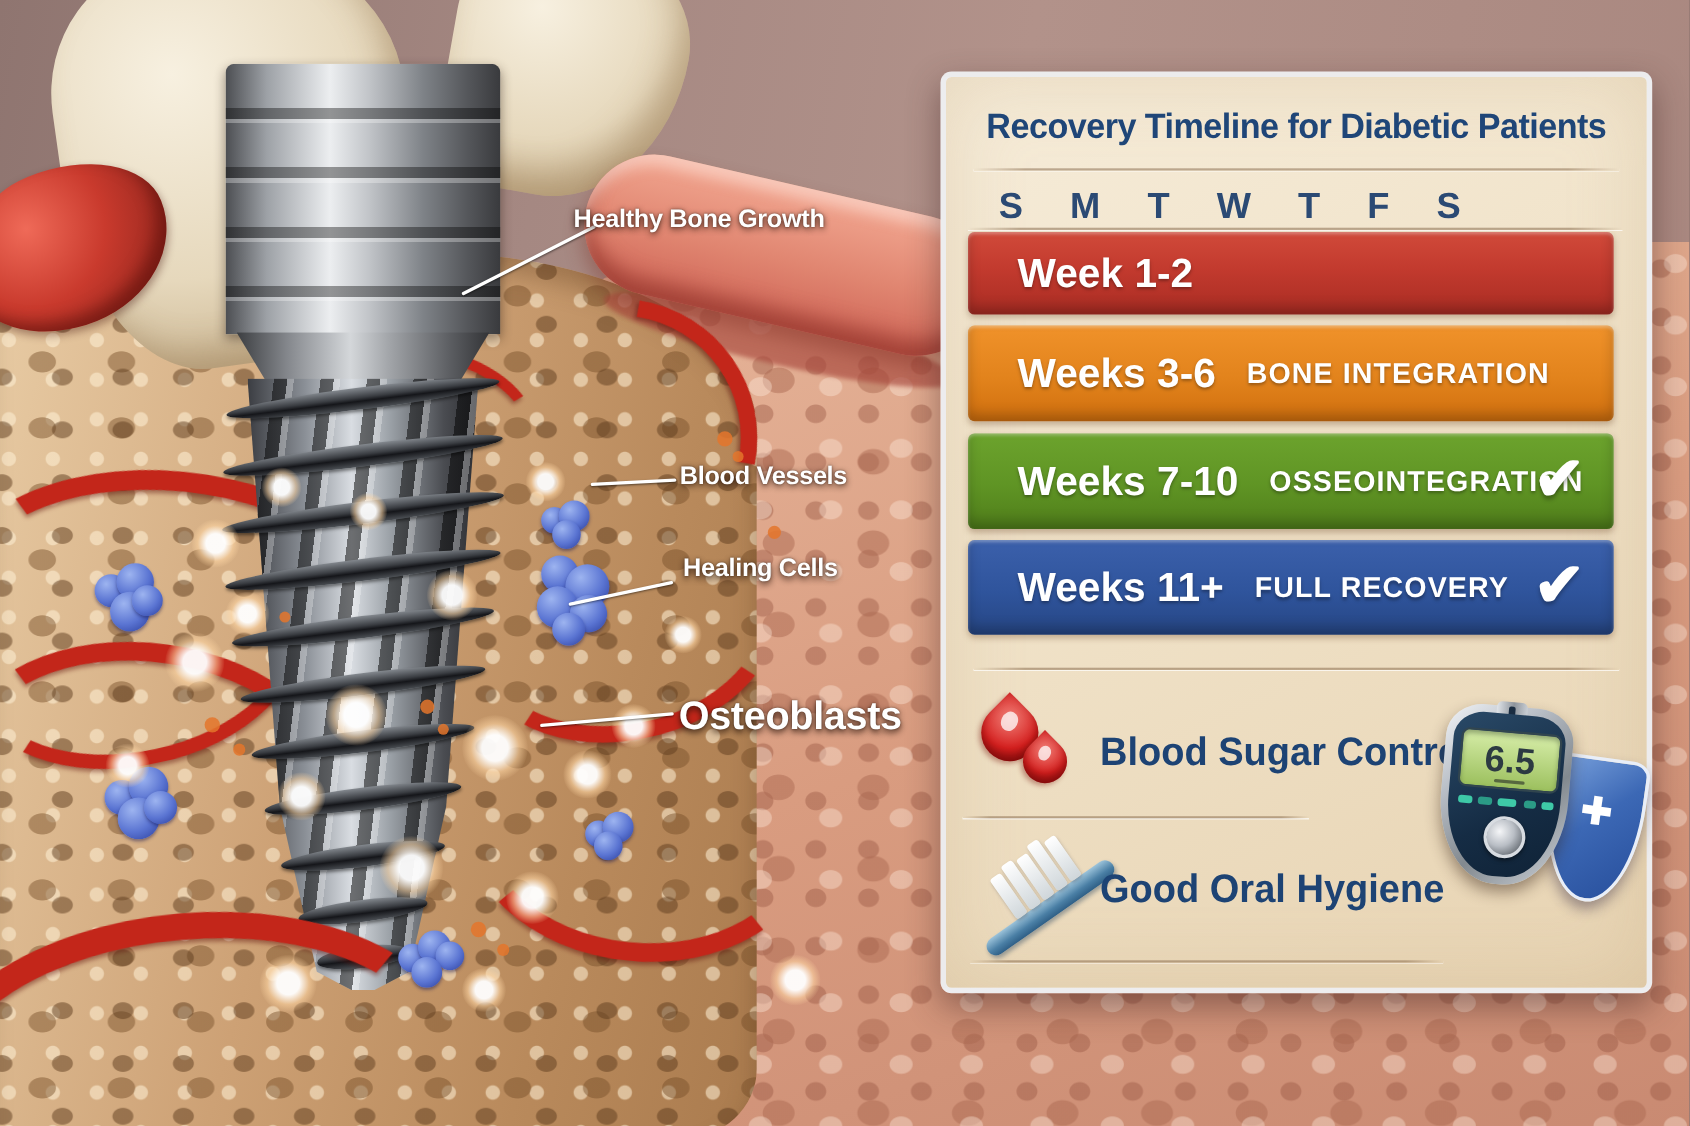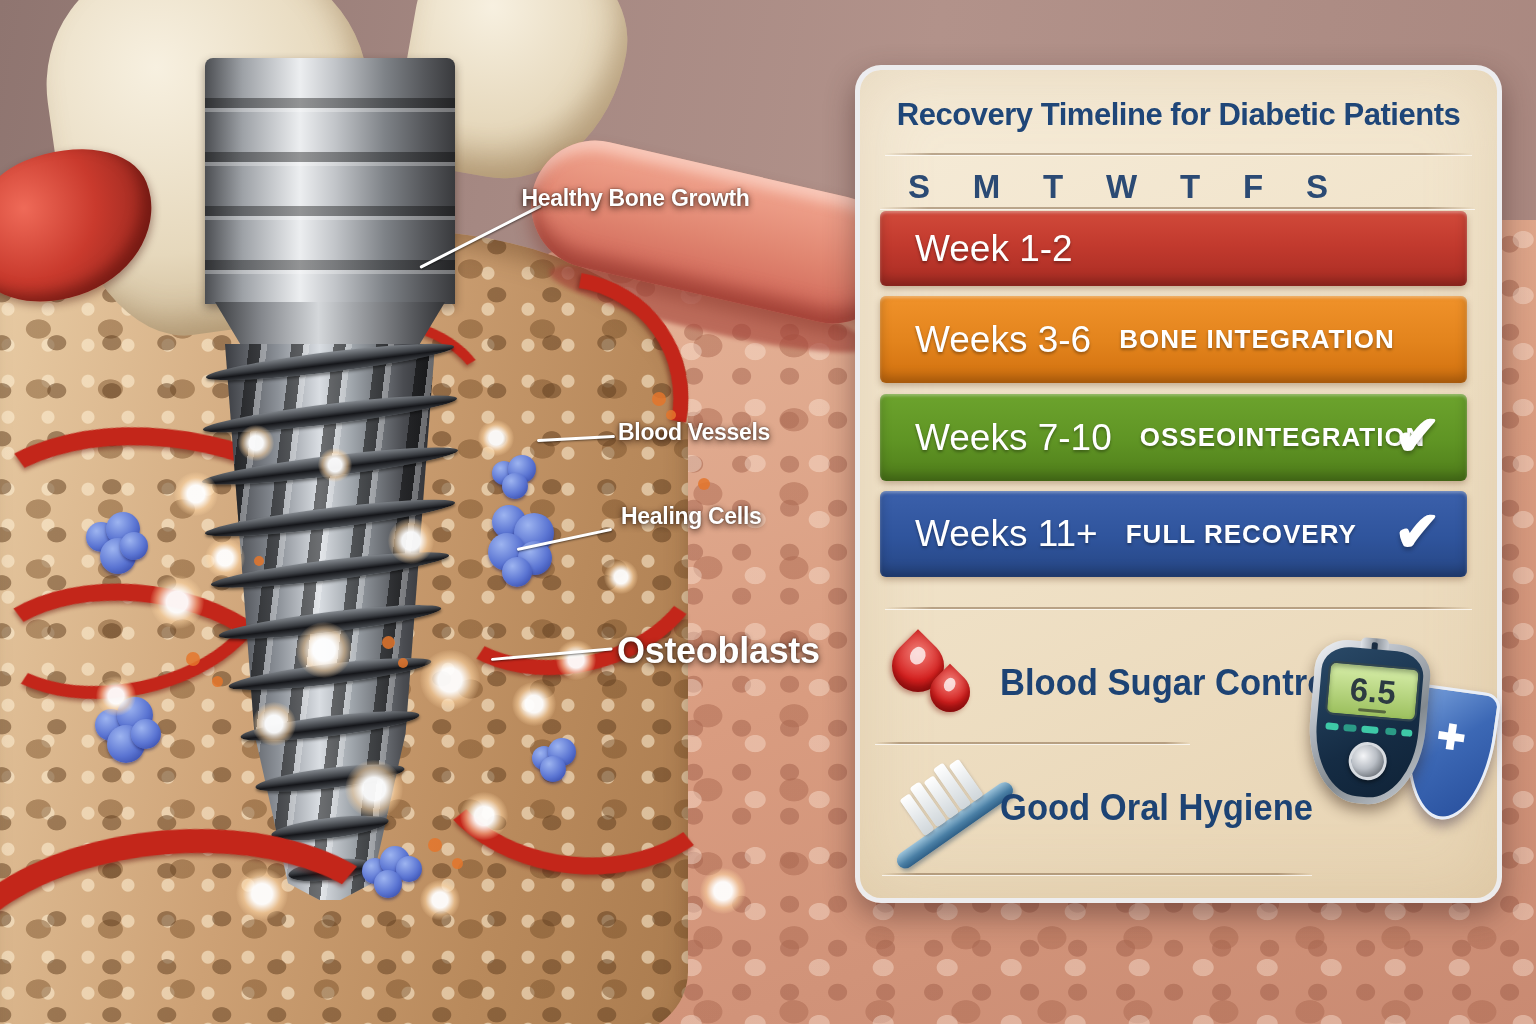--- a/index.html
+++ b/index.html
@@ -71,35 +71,35 @@
      background:radial-gradient(circle, rgba(255,255,255,.95) 0 28%, rgba(255,215,165,.55) 52%, rgba(255,180,120,0) 72%);}
   .odot{position:absolute;z-index:10;border-radius:50%;background:#e4762c;opacity:.85;}
 
   
   .lead{position:absolute;height:3px;background:#fff;border-radius:2px;z-index:20;
         transform-origin:left center;box-shadow:0 1px 2px rgba(0,0,0,.5);}
   .ilabel{position:absolute;z-index:20;color:#fff;font-weight:700;font-size:23px;letter-spacing:-.3px;
         text-shadow:0 2px 6px rgba(40,20,10,.85),0 0 2px rgba(40,20,10,.6);}
 
   
-  .card{left:855px;top:65px;width:637px;height:828px;z-index:30;border-radius:26px;
+  .card{left:855px;top:65px;width:637px;height:828px;z-index:30;border-radius:10px;
     background:linear-gradient(155deg,#f6ecd9 0%,#f0e2c8 45%,#e7d3b2 100%);
     border:5px solid rgba(236,237,242,.9);
     box-shadow:0 12px 30px rgba(60,30,30,.45), inset 0 0 70px rgba(190,160,120,.28);}
   .card .abs{position:absolute;}
   .ttl{left:0;right:0;top:26px;text-align:center;font-size:32px;font-weight:700;color:#1f4678;
        transform:scaleX(.97);letter-spacing:-.5px;}
   .hr{position:absolute;height:2px;
       background:linear-gradient(90deg,rgba(130,100,70,0),rgba(130,100,70,.5) 8%,rgba(130,100,70,.5) 92%,rgba(130,100,70,0));
       box-shadow:0 1px 0 rgba(255,255,255,.7);}
   .wdrow{left:48px;top:98px;width:420px;display:flex;justify-content:space-between;}
   .wd{font-size:33px;font-weight:700;color:#2b4a74;}
   .bar{left:20px;width:587px;border-radius:6px;display:flex;align-items:center;color:#fff;
        box-shadow:0 3px 6px rgba(110,70,40,.35), inset 0 2px 3px rgba(255,255,255,.32), inset 0 -6px 12px rgba(0,0,0,.24);}
-  .bar .range{font-size:37px;font-weight:400;padding-left:35px;text-shadow:0 2px 3px rgba(0,0,0,.35);}
+  .bar .range{font-size:37px;font-weight:700;padding-left:45px;text-shadow:0 2px 3px rgba(0,0,0,.35);}
   .bar .phase{font-size:26px;font-weight:700;letter-spacing:1px;margin-left:28px;text-shadow:0 2px 3px rgba(0,0,0,.35);}
   .bar .check{position:absolute;right:26px;top:50%;transform:translateY(-54%);font-size:56px;font-weight:700;
        color:#fff;text-shadow:0 3px 4px rgba(0,0,0,.3);}
   .bar-red{background:linear-gradient(180deg,#d14a3a 0%,#c23a2e 45%,#a92c23 100%);}
   .bar-orange{background:linear-gradient(180deg,#f0922a 0%,#e2831c 55%,#d06f0e 100%);}
   .bar-green{background:linear-gradient(180deg,#6ca32d 0%,#5f9424 55%,#4f7d1a 100%);}
   .bar-blue{background:linear-gradient(180deg,#3b60ab 0%,#2f549c 55%,#264684 100%);}
   .care-label{font-size:36px;font-weight:700;color:#1d4374;transform:scaleX(.96);transform-origin:left;}
 
   

